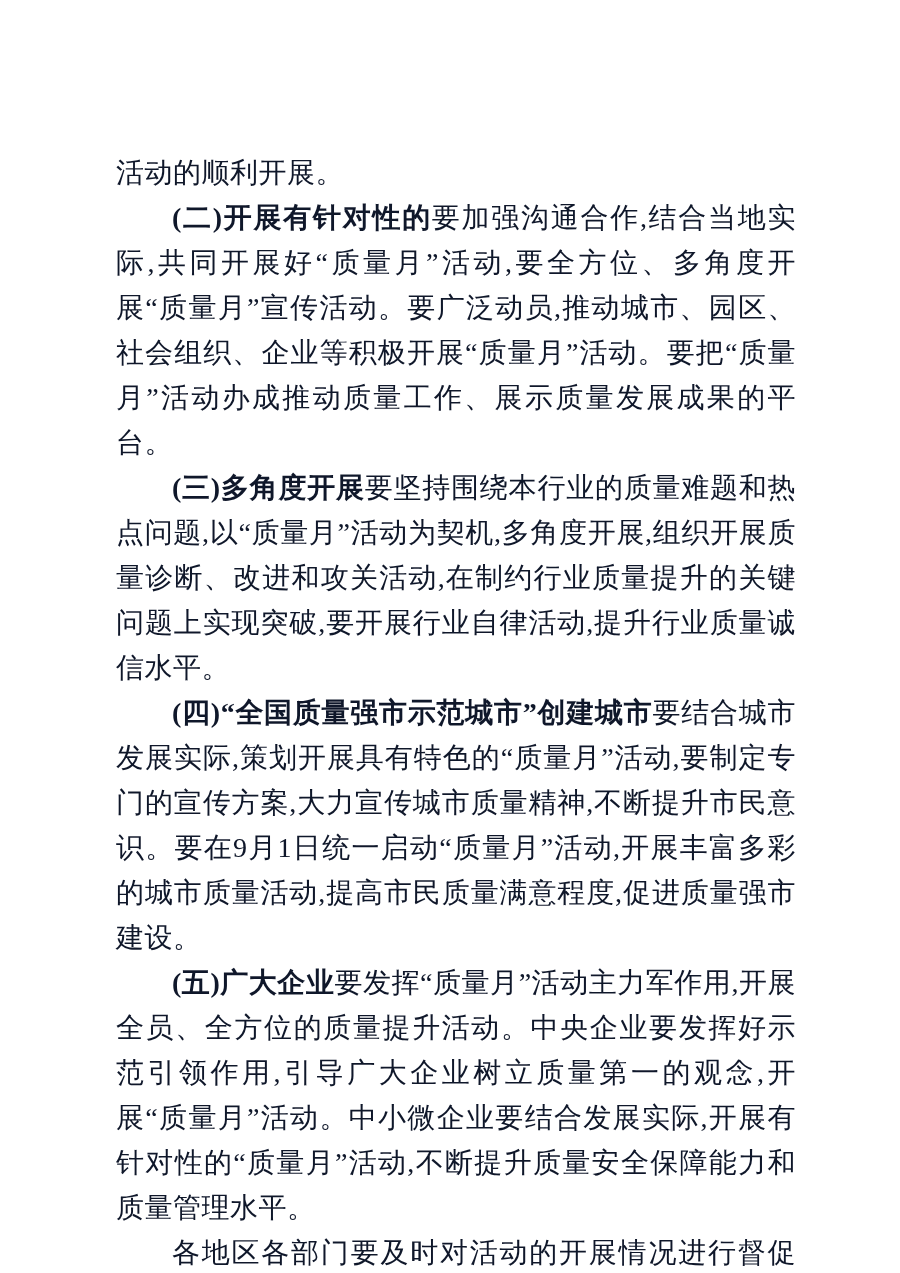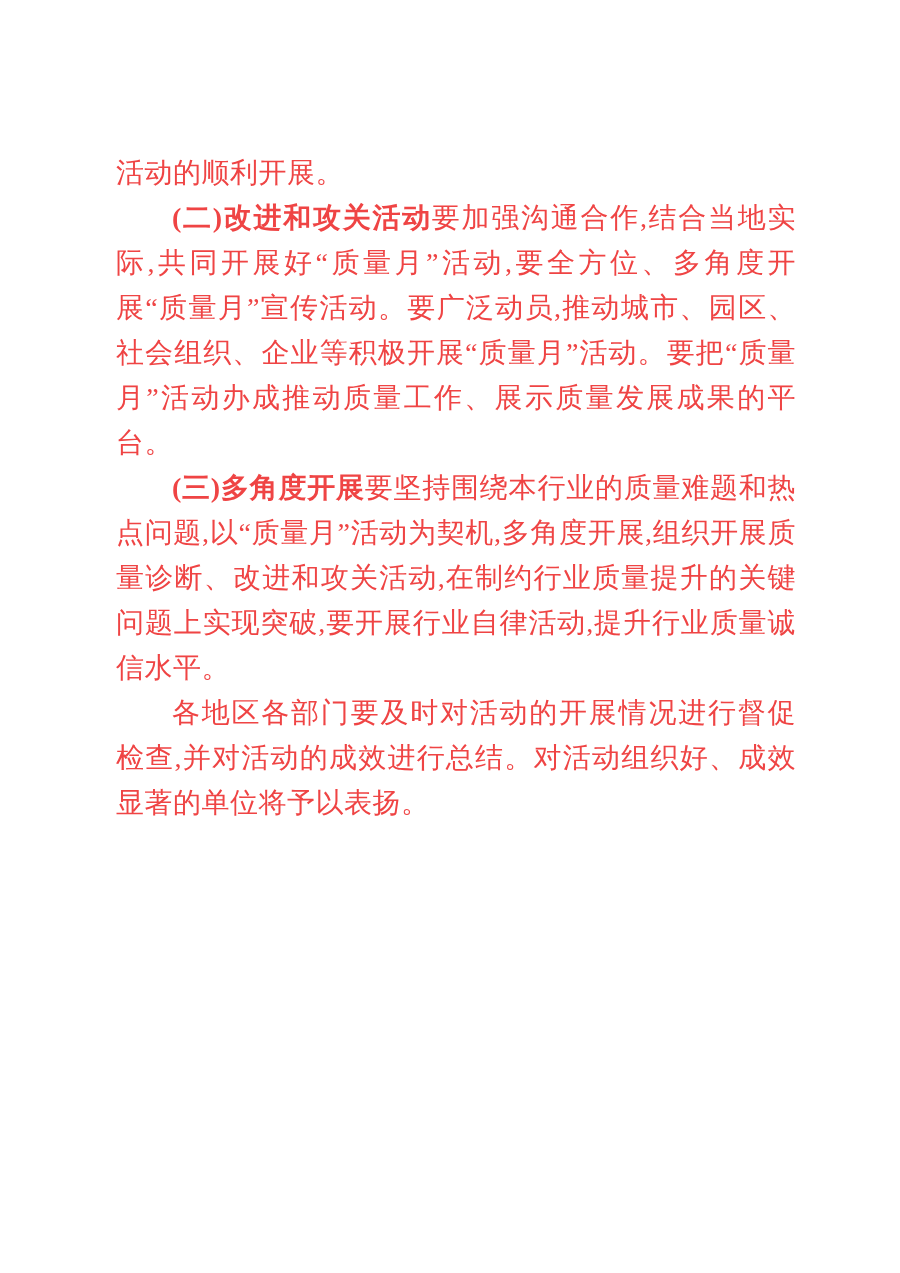--- a/index.html
+++ b/index.html
@@ -7,21 +7,21 @@
     padding: 0;
     background: #ffffff;
   }
   .page {
     position: relative;
     width: 900px;
     height: 1273px;
     background: #ffffff;
     overflow: hidden;
     font-family: "Liberation Serif", "DejaVu Serif", serif;
-    color: #ef4444;
+    color: #0f172a;
   }
   .content {
     position: absolute;
     left: 116px;
     top: 150px;
     width: 680px;
   }
   .para {
     margin: 0;
     font-size: 28px;
@@ -40,22 +40,24 @@
   }
 </style>
 </head>
 <body>
 
 <div class="page">
   <div class="content">
 
     <p class="para no-indent"><span class="lead"></span><span>活动的顺利开展。</span></p>
 
-    <p class="para"><span class="lead">(二)改进和攻关活动</span><span>要加强沟通合作,结合当地实际,共同开展好“质量月”活动,要全方位、多角度开展“质量月”宣传活动。要广泛动员,推动城市、园区、社会组织、企业等积极开展“质量月”活动。要把“质量月”活动办成推动质量工作、展示质量发展成果的平台。</span></p>
+    <p class="para"><span class="lead">(二)开展有针对性的</span><span>要加强沟通合作,结合当地实际,共同开展好“质量月”活动,要全方位、多角度开展“质量月”宣传活动。要广泛动员,推动城市、园区、社会组织、企业等积极开展“质量月”活动。要把“质量月”活动办成推动质量工作、展示质量发展成果的平台。</span></p>
 
     <p class="para"><span class="lead">(三)多角度开展</span><span>要坚持围绕本行业的质量难题和热点问题,以“质量月”活动为契机,多角度开展,组织开展质量诊断、改进和攻关活动,在制约行业质量提升的关键问题上实现突破,要开展行业自律活动,提升行业质量诚信水平。</span></p>
 
+    <p class="para"><span class="lead">(四)“全国质量强市示范城市”创建城市</span><span>要结合城市发展实际,策划开展具有特色的“质量月”活动,要制定专门的宣传方案,大力宣传城市质量精神,不断提升市民意识。要在9月1日统一启动“质量月”活动,开展丰富多彩的城市质量活动,提高市民质量满意程度,促进质量强市建设。</span></p>
 
+    <p class="para"><span class="lead">(五)广大企业</span><span>要发挥“质量月”活动主力军作用,开展全员、全方位的质量提升活动。中央企业要发挥好示范引领作用,引导广大企业树立质量第一的观念,开展“质量月”活动。中小微企业要结合发展实际,开展有针对性的“质量月”活动,不断提升质量安全保障能力和质量管理水平。</span></p>
 
     <p class="para"><span class="lead"></span><span>各地区各部门要及时对活动的开展情况进行督促检查,并对活动的成效进行总结。对活动组织好、成效显著的单位将予以表扬。</span></p>
 
   </div>
 </div>
 
 </body></html>

